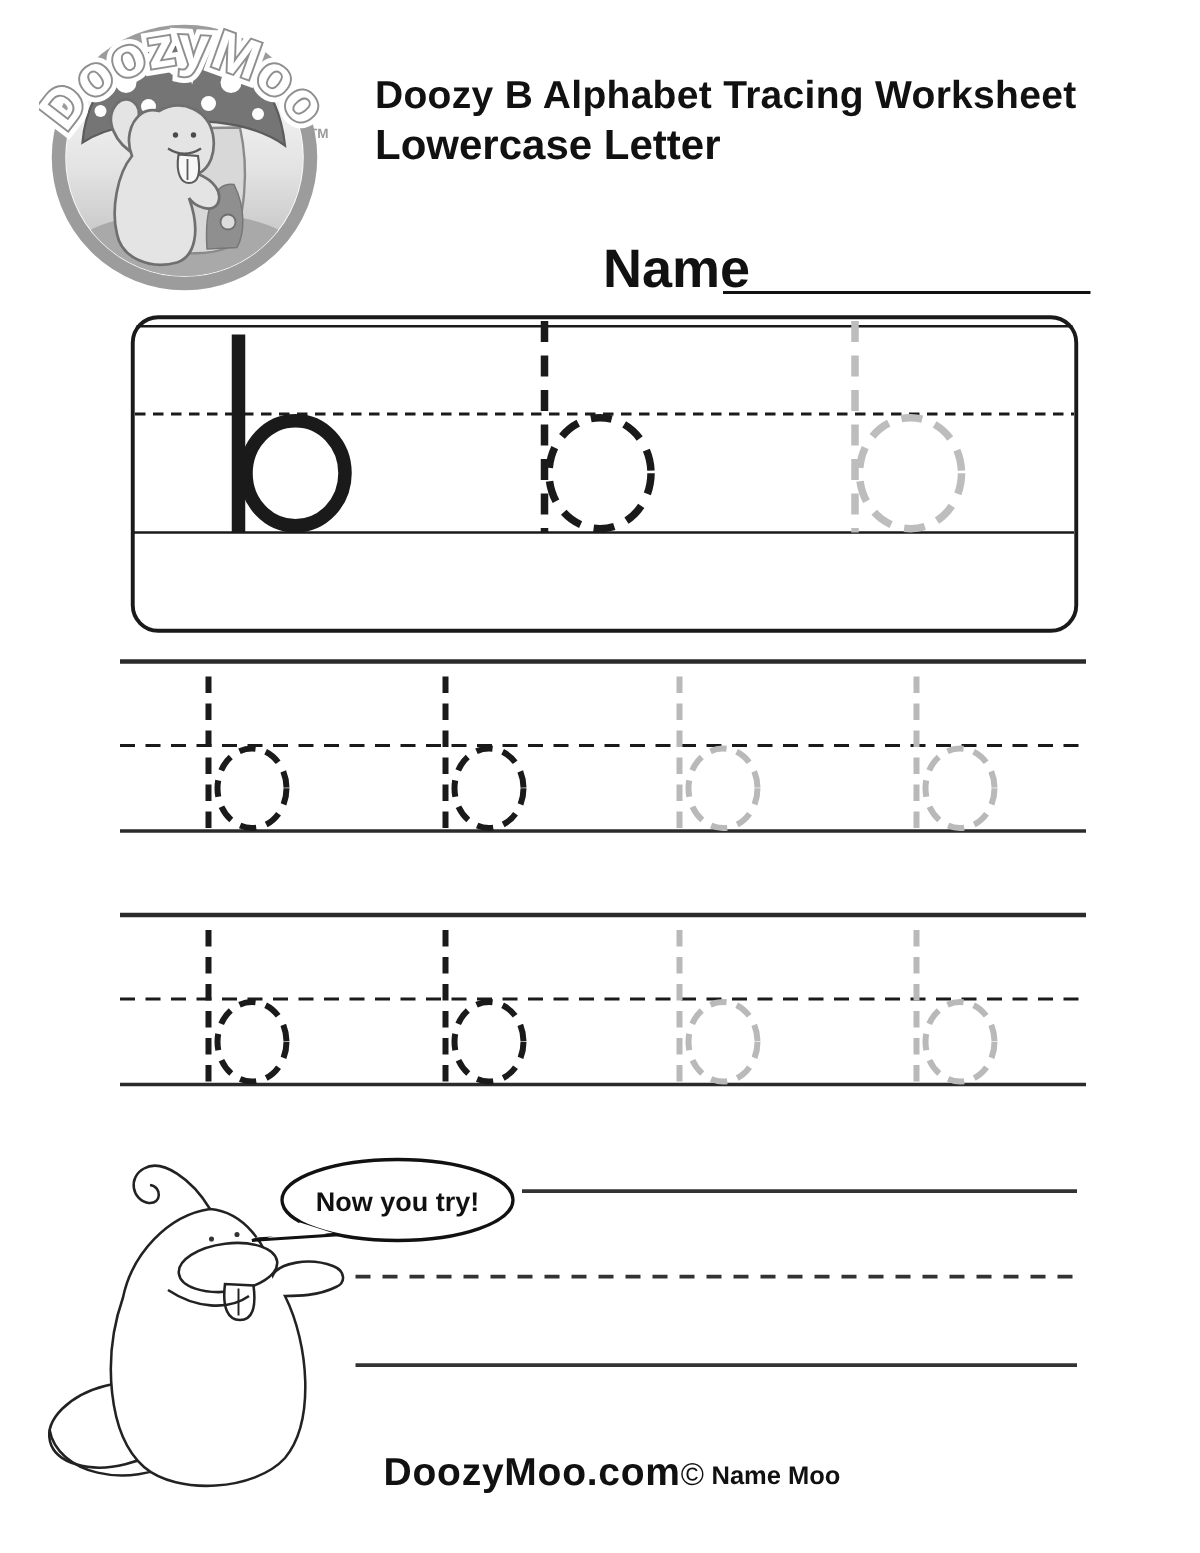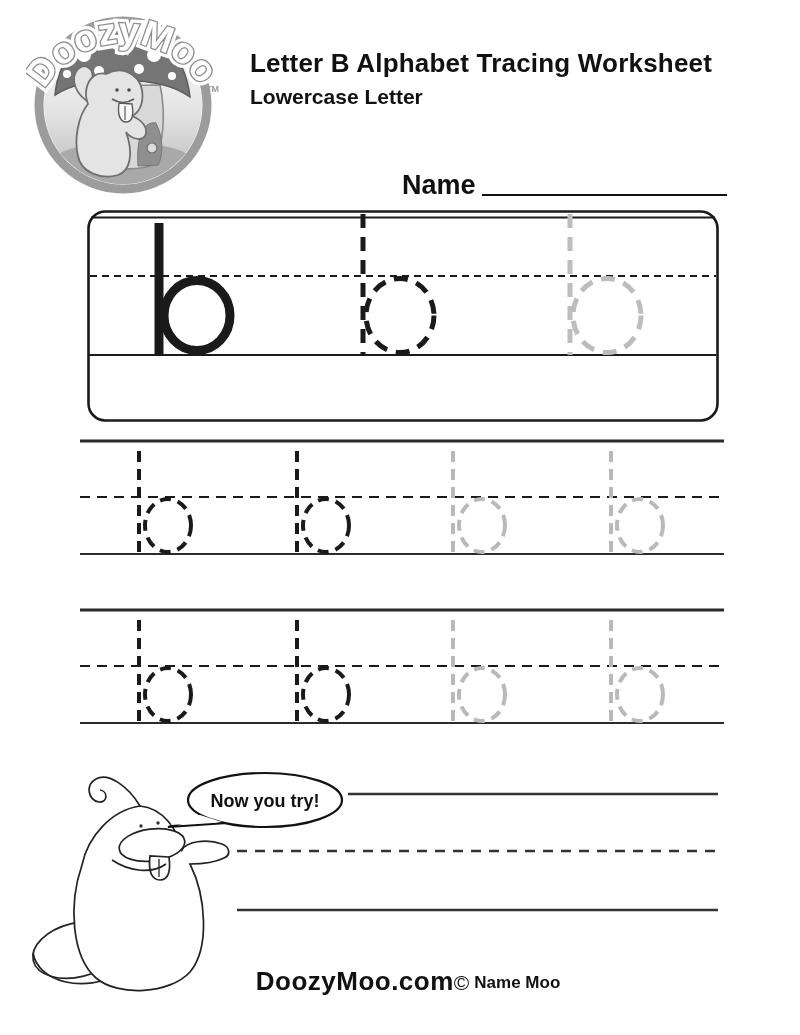--- a/index.html
+++ b/index.html
@@ -3,22 +3,22 @@
 <meta charset="utf-8">
 <style>
   html,body{margin:0;padding:0;background:#fff;}
   .page{
     position:relative;width:800px;height:1035px;background:#fff;overflow:hidden;
     font-family:"Liberation Sans","DejaVu Sans",sans-serif;color:#111;
   }
   .abs{position:absolute;}
   .title-block{left:250px;top:46px;line-height:34px;}
   .title-line1{font-size:26px;font-weight:700;letter-spacing:.2px;}
-  .title-line2{font-size:21px;font-weight:700;}
-  .name-row-label{left:402px;top:170px;font-size:27px;font-weight:600;}
+  .title-line2{font-size:28px;font-weight:700;}
+  .name-row-label{left:402px;top:158px;font-size:36px;font-weight:600;}
   .name-underline{left:482px;top:194px;width:245px;border-top:2px solid #111;height:0;}
   .footer-row{
     left:0;right:0;top:966px;display:flex;justify-content:center;align-items:baseline;margin-left:16px;
   }
   .footer-site{font-size:26px;font-weight:700;letter-spacing:.5px;}
   .footer-copy{display:flex;align-items:center;gap:5px;}
   .copy-symbol{font-size:21px;font-weight:400;}
   .copy-name{font-size:17px;font-weight:600;}
   svg{display:block;}
   .worksheet-svg{position:absolute;left:0;top:0;}
@@ -80,21 +80,21 @@
         <textPath href="#arcPath" startOffset="50%">DoozyMoo</textPath>
       </text>
       <text font-size="37" font-weight="700" fill="#fff" stroke="#8f8f8f" stroke-width="2.6" text-anchor="middle" style="paint-order:stroke">
         <textPath href="#arcPath" startOffset="50%">DoozyMoo</textPath>
       </text>
       <text x="180" y="84" font-size="9" fill="#9a9a9a" font-weight="700">TM</text>
     </g>
   </svg>
 
   <div class="abs title-block">
-    <div class="title-line1">Letter B Alphabet Tracing Worksheet</div>
+    <div class="title-line1">Doozy B Alphabet Tracing Worksheet</div>
     <div class="title-line2">Lowercase Letter</div>
   </div>
 
   <div class="abs name-row-label">Name</div>
   <div class="abs name-underline"></div>
 
   <svg class="worksheet-svg" width="800" height="1035" viewBox="0 0 800 1035">
 
     <g>
       <rect x="88.5" y="211.5" width="629" height="209" rx="17" fill="none" stroke="#1a1a1a" stroke-width="2.6"></rect>

